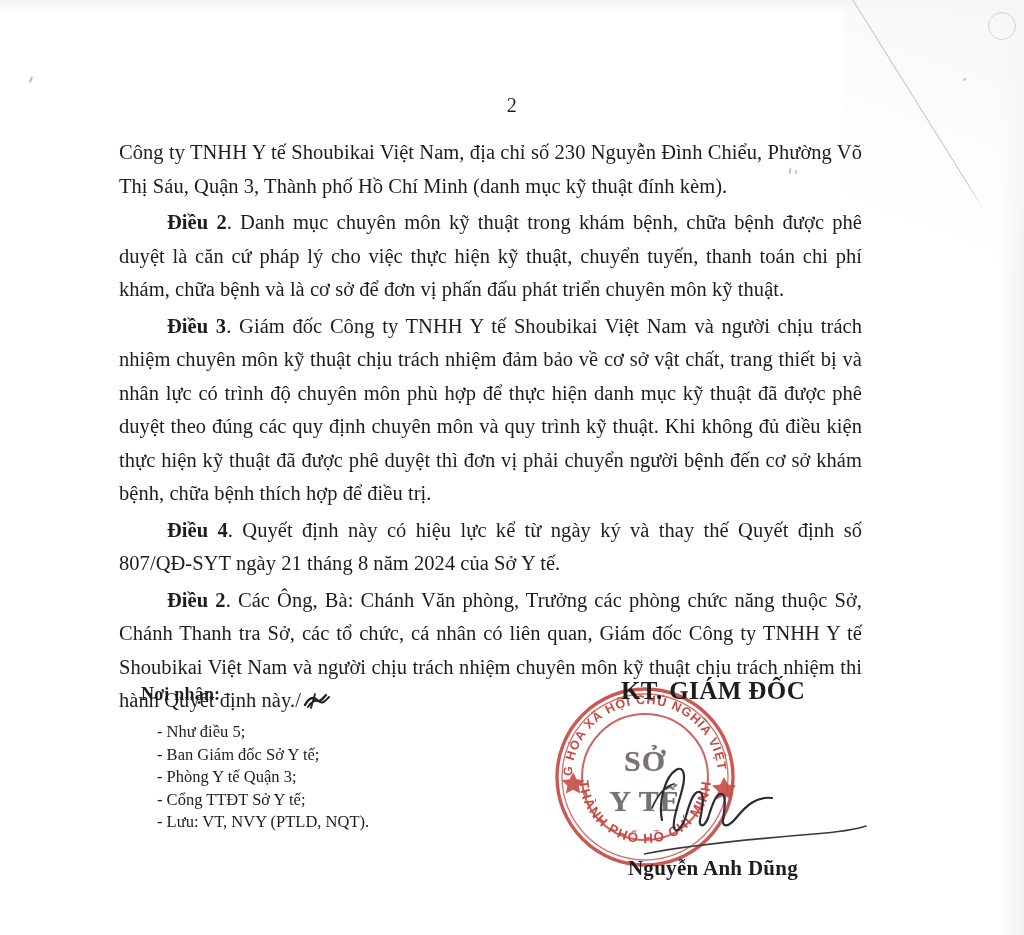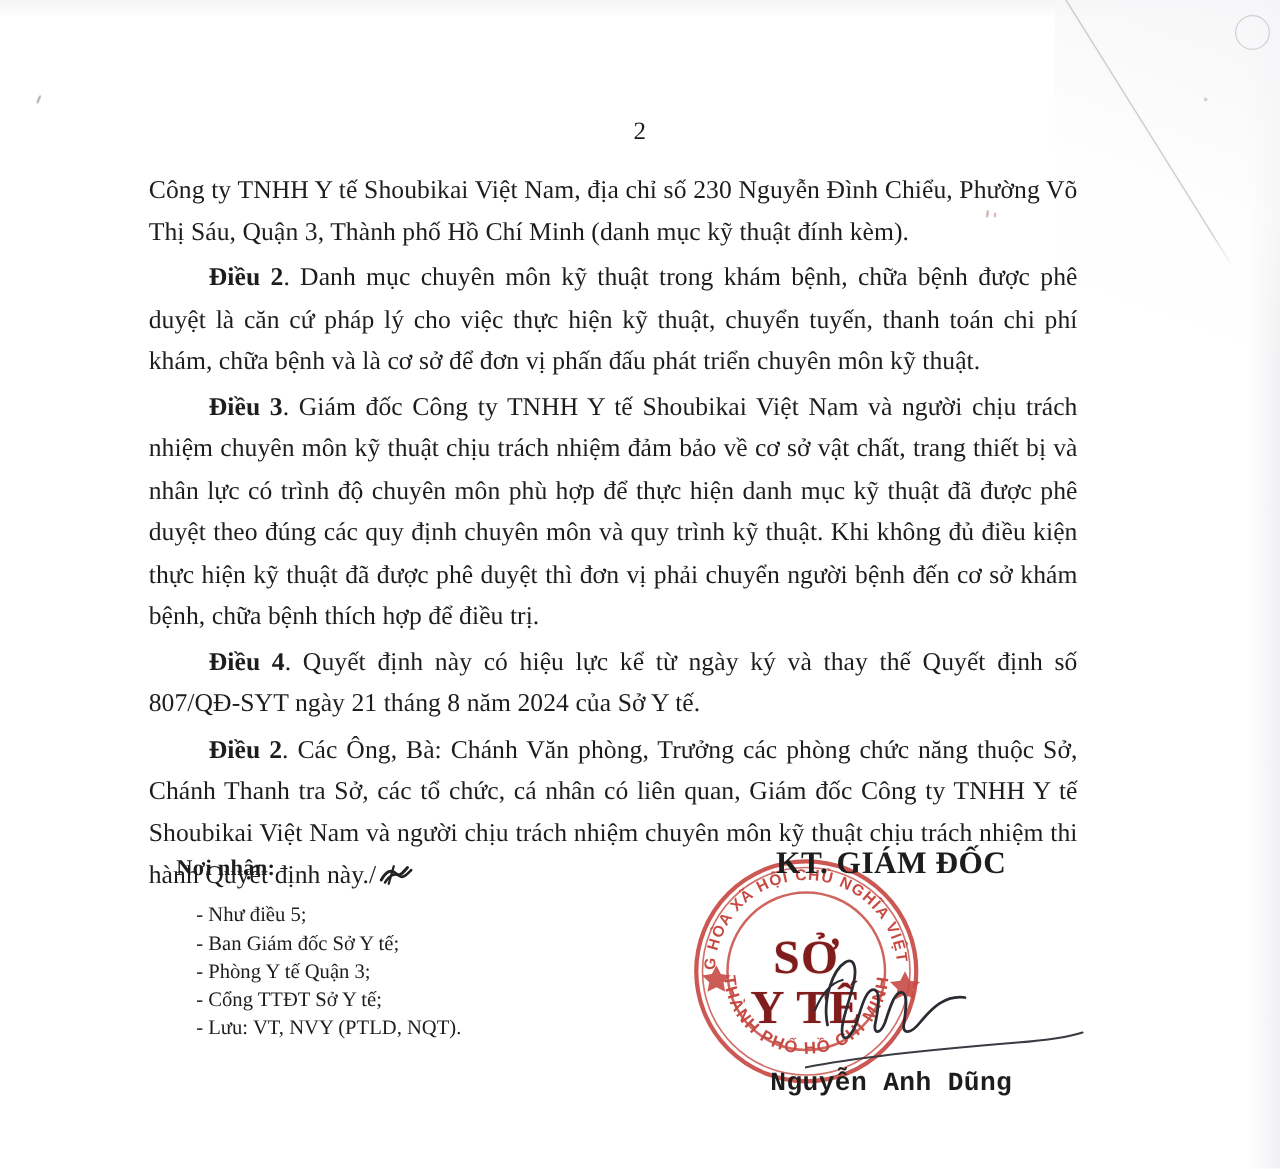--- a/index.html
+++ b/index.html
@@ -174,21 +174,20 @@
   .sign-name {
     position: absolute;
     left: 0;
     top: 178px;
     width: 330px;
     text-align: center;
     font-size: 21px;
     font-weight: 700;
     letter-spacing: .3px;
     z-index: 3;
-    font-family: Liberation Mono, monospace;
   }
 
   
   .seal {
     position: absolute;
     left: 4px;
     top: 6px;
     width: 186px;
     height: 186px;
     z-index: 1;
@@ -202,23 +201,23 @@
     top: 6px;
     width: 186px;
     height: 186px;
     z-index: 2;
     pointer-events: none;
   }
   .seal-center .sc-line {
     position: absolute;
     width: 186px;
     text-align: center;
-    color: #7f1d1d;
+    color: #737373;
     font-weight: 700;
-    font-size: 38px;
+    font-size: 30px;
     letter-spacing: 1px;
     text-shadow: 0 0 1px rgba(194,59,51,.5);
   }
   .seal-center .sc-1 { top: 60px; }
   .seal-center .sc-2 { top: 100px; }
 
   
   .ink {
     position: absolute;
     left: 96px;

